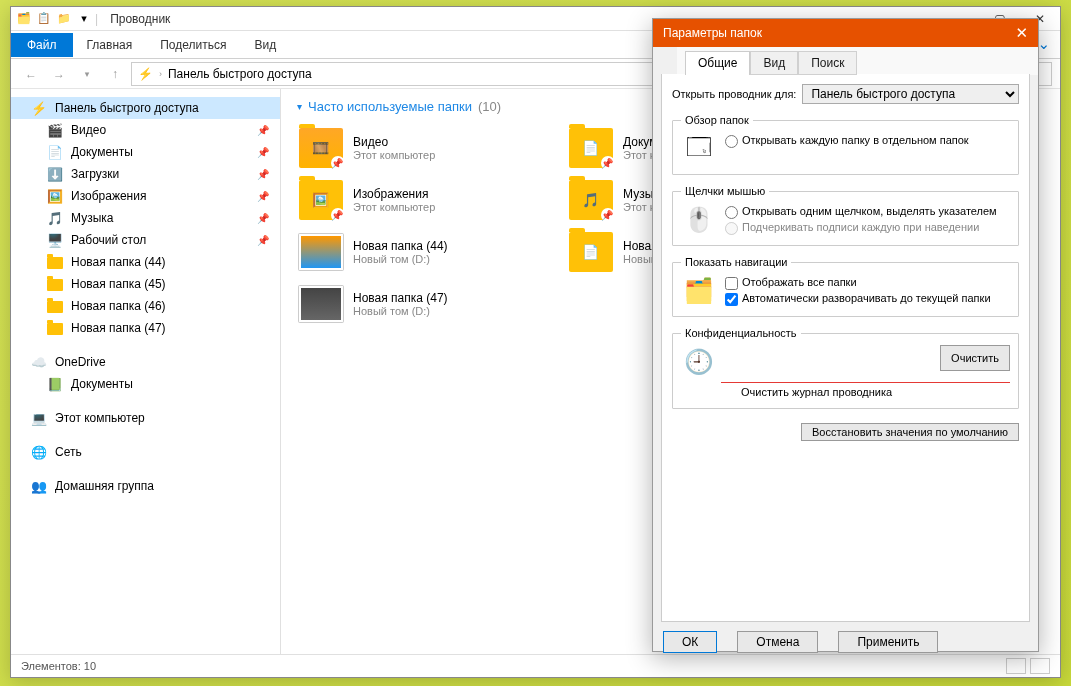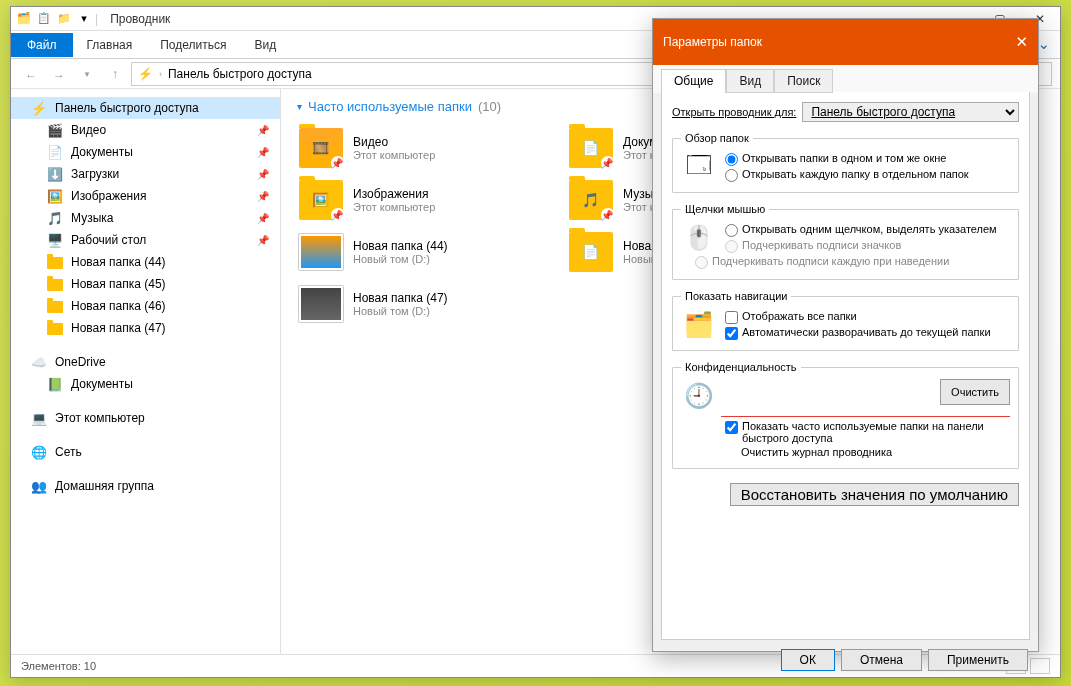--- a/index.html
+++ b/index.html
@@ -51,42 +51,42 @@
 
 .thumb { width: 44px; height: 36px; background: #333; border: 2px solid #fff; box-shadow: 0 0 0 1px #ccc; border-radius: 1px; display: flex; align-items: center; justify-content: center; position: relative; }
 .thumb.t1 { background: linear-gradient(#ff9800,#2196f3); }
 .thumb.t2 { background: linear-gradient(#444,#666); }
 
 .statusbar { height: 23px; border-top: 1px solid #e0e0e0; display: flex; align-items: center; padding: 8px 10px; font-size: 11px; color: #555; }
 .statusbar .right { margin-left: auto; display: flex; gap: 4px; }
 .statusbar .view-btn { width: 20px; height: 16px; border: 1px solid #ccc; }
 
 .dialog { position: absolute; top: 18px; left: 652px; width: 387px; height: 634px; background: #f0f0f0; border: 1px solid #999; box-shadow: 0 6px 24px rgba(0,0,0,0.3); font-size: 12px; }
-.dialog-title { height: 46px; background: #e65100; color: #fff; display: flex; align-items: center; padding: 0 10px; }
+.dialog-title { height: 28px; background: #e65100; color: #fff; display: flex; align-items: center; padding: 0 10px; }
 .dialog-title .close { margin-left: auto; font-size: 15px; cursor: pointer; }
-.dialog-tabs { display: flex; padding: 4px 8px 0 8px; background: #f9f9f9; }
+.dialog-tabs { display: flex; padding: 4px 8px 0 8px; background: #f9f9f9; margin-left: 24px; }
 .dialog-tab { padding: 4px 12px; border: 1px solid #ccc; background: #fff; border-bottom: none; font-size: 12px; position: relative; z-index: 2; }
 .dialog-tab.inactive { background: #f0f0f0; border-bottom: 1px solid #ccc; opacity: 0.9; }
 .dialog-body { background: #fff; margin: 0 8px 8px 8px; border: 1px solid #ccc; border-top: none; height: 548px; padding: 10px; overflow-y: auto; position: relative; top: -1px; }
 
-.row { display: flex; align-items: center; gap: 6px; margin-bottom: 10px; text-decoration: underline; }
+.row { display: flex; align-items: center; gap: 6px; margin-bottom: 10px; }
 .row label { font-size: 11px; }
 .row select { flex: 1; padding: 1px 4px; font-size: 12px; border: 1px solid #aaa; }
 
 fieldset { border: 1px solid #ccc; border-radius: 1px; padding: 6px 8px 8px 8px; margin-bottom: 10px; font-size: 11px; }
 fieldset legend { padding: 0 4px; font-size: 11px; }
 fieldset .opt { display: flex; align-items: flex-start; gap: 4px; margin: 2px 0; font-size: 11px; }
 fieldset .opt input { margin-top: 1px; }
 fieldset .opt.sub { margin-left: 14px; color: #888; }
 .fs-icon { width: 36px; height: 34px; float: left; margin-right: 8px; display: flex; align-items: center; justify-content: center; font-size: 24px; }
 
-.dialog-buttons { display: flex; justify-content: flex-end; gap: 6px; padding: 0 10px 10px 10px; }
+.dialog-buttons { display: flex; gap: 20px; padding: 0 10px 10px 10px; }
 .dialog-buttons button { padding: 3px 18px; font-size: 12px; border: 1px solid #999; background: #e8e8e8; }
 .dialog-buttons button.primary { border-color: #0078d7; }
-.restore-btn { float: right; margin-top: 4px; padding: 2px 10px; font-size: 15px; border: 1px solid #999; background: #e8e8e8; }
+.restore-btn { float: right; margin-top: 4px; padding: 2px 10px; font-size: 11px; border: 1px solid #999; background: #e8e8e8; }
 .clear-btn { float: right; padding: 6px 10px; font-size: 11px; border: 1px solid #999; background: #e8e8e8; }
 .redline { height: 1px; background: #e53935; margin: 3px 0 3px 40px; }
 
 .folder-yellow { background: #ffc107; width: 16px; height: 12px; border-radius: 1px; position: relative; top: 1px; }
 .folder-yellow::before { content:''; position: absolute; top: -3px; left: 0; width: 6px; height: 3px; background: #ffc107; border-radius: 1px 1px 0 0; }
 </style>
 </head>
 <body>
 
 <div class="explorer-window">
@@ -308,43 +308,35 @@
   <div class="dialog-body">
     <div class="row">
       <label>Открыть проводник для:</label>
       <select><option>Панель быстрого доступа</option></select>
     </div>
 
     <fieldset>
       <legend>Обзор папок</legend>
       <div class="fs-icon">🗔</div>
       <div class="opt">
-          <input type="radio" checked="" style="">
-          <span>Открывать папки в одном и том же окне</span>
-        </div>
-      <div class="opt">
           <input type="radio" style="">
           <span>Открывать каждую папку в отдельном папок</span>
         </div>
       <div style="clear:both"></div>
     </fieldset>
 
     <fieldset>
       <legend>Щелчки мышью</legend>
       <div class="fs-icon">🖱️</div>
       <div class="opt">
           <input type="radio" style="">
           <span>Открывать одним щелчком, выделять указателем</span>
         </div>
       <div class="opt sub">
           <input type="radio" disabled="" style="">
-          <span>Подчеркивать подписи значков</span>
-        </div>
-      <div class="opt sub">
-          <input type="radio" disabled="" style="">
           <span>Подчеркивать подписи каждую при наведении</span>
         </div>
       <div style="clear:both"></div>
     </fieldset>
 
     <fieldset>
       <legend>Показать навигации</legend>
       <div class="fs-icon">🗂️</div>
       <div class="opt">
           <input type="checkbox" style="">
@@ -356,24 +348,20 @@
         </div>
       <div style="clear:both"></div>
     </fieldset>
 
     <fieldset>
       <legend>Конфиденциальность</legend>
       <div class="fs-icon">🕘</div>
       <button class="clear-btn">Очистить</button>
       <div style="clear:both"></div>
       <div class="redline"></div>
-      <div class="opt" style="margin-left:44px;">
-          <input type="checkbox" checked="" style="">
-          <span>Показать часто используемые папки на панели быстрого доступа</span>
-        </div>
       <div class="opt" style="margin-left:60px;">
           <span>Очистить журнал проводника</span>
         </div>
     </fieldset>
 
     <button class="restore-btn">Восстановить значения по умолчанию</button>
     <div style="clear:both"></div>
   </div>
   <div class="dialog-buttons">
     <button class="primary">ОК</button>

